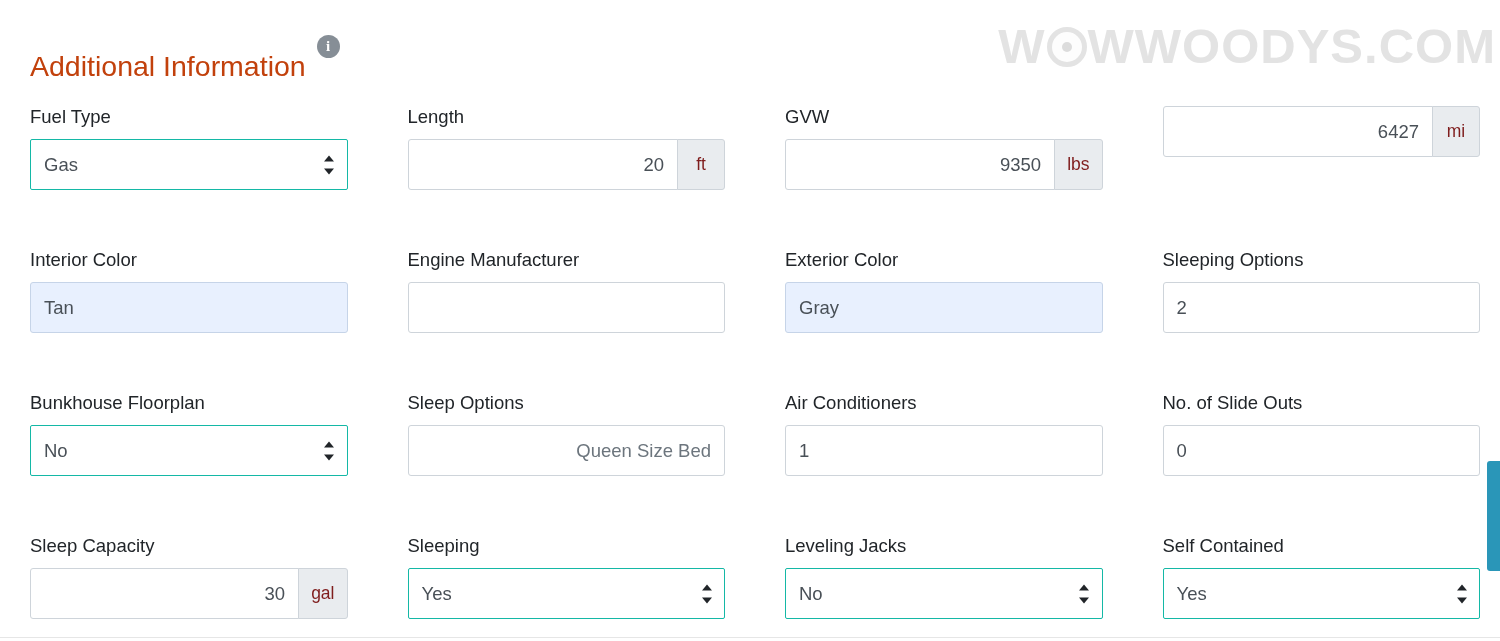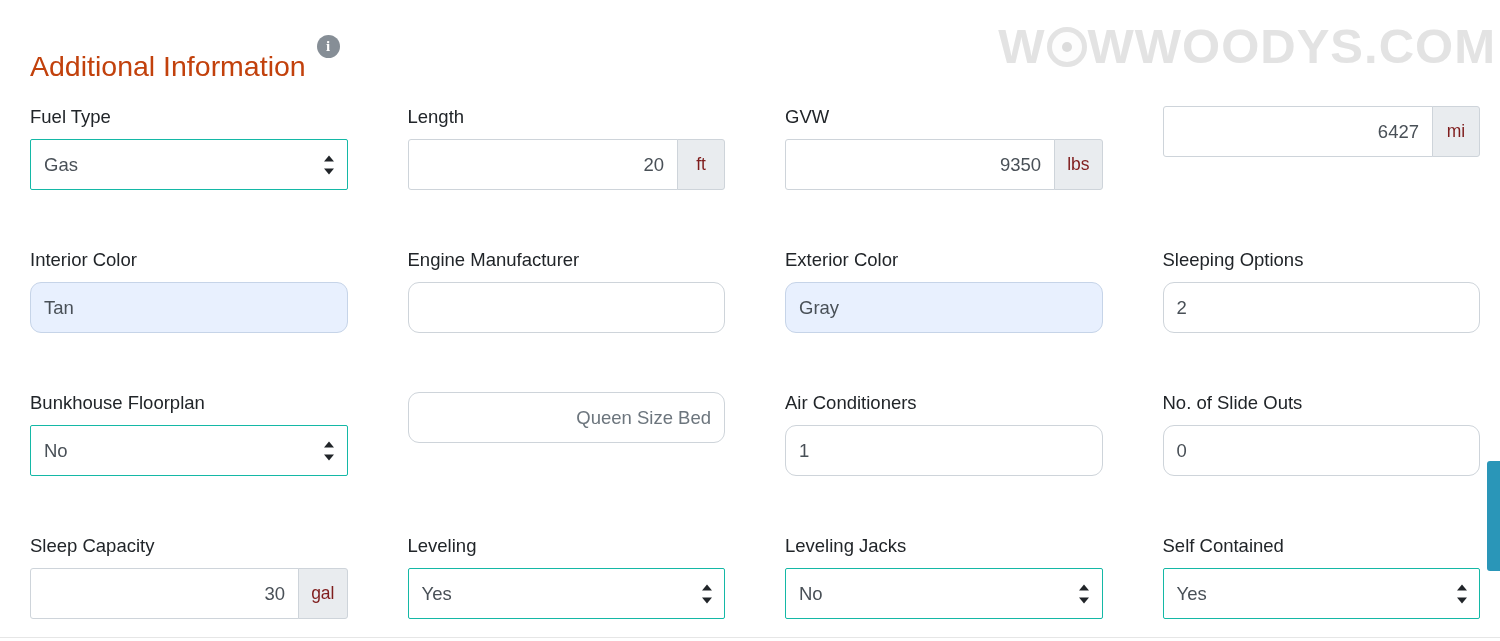--- a/index.html
+++ b/index.html
@@ -116,21 +116,21 @@
     display: flex;
     align-items: stretch;
     width: 100%;
     height: 51px;
   }
   .text-input {
     flex: 1 1 auto;
     min-width: 0;
     height: 51px;
     border: 1px solid #ced4da;
-    border-radius: 11px;
+    border-radius: 3px;
     background: #ffffff;
     font-family: "Liberation Sans", sans-serif;
     font-size: 18.5px;
     color: #495057;
     padding: 0 13px;
     outline: none;
   }
   .text-input.autofill {
     background: #e8f0fe;
     border-color: #c6d4e8;
@@ -299,20 +299,21 @@
         <div class="select-wrap">
           <div class="select-box">No</div>
           <div class="select-arrows">
             <i class="up"></i>
             <i class="down"></i>
           </div>
         </div>
       </div>
     </div>
     <div class="field">
+      <div class="field-label">Sleep Options</div>
       <div class="control-row">
         <input type="text" class="text-input muted" value="Queen Size Bed" style="">
       </div>
     </div>
     <div class="field">
       <div class="field-label">Air Conditioners</div>
       <div class="control-row">
         <input type="text" class="text-input" value="1" style="">
       </div>
     </div>
@@ -323,21 +324,21 @@
       </div>
     </div>
     <div class="field">
       <div class="field-label">Sleep Capacity</div>
       <div class="control-row has-addon">
         <input type="text" class="text-input" value="30" style="">
         <span class="unit-addon">gal</span>
       </div>
     </div>
     <div class="field">
-      <div class="field-label">Leveling</div>
+      <div class="field-label">Sleeping</div>
       <div class="control-row">
         <div class="select-wrap">
           <div class="select-box">Yes</div>
           <div class="select-arrows">
             <i class="up"></i>
             <i class="down"></i>
           </div>
         </div>
       </div>
     </div>

